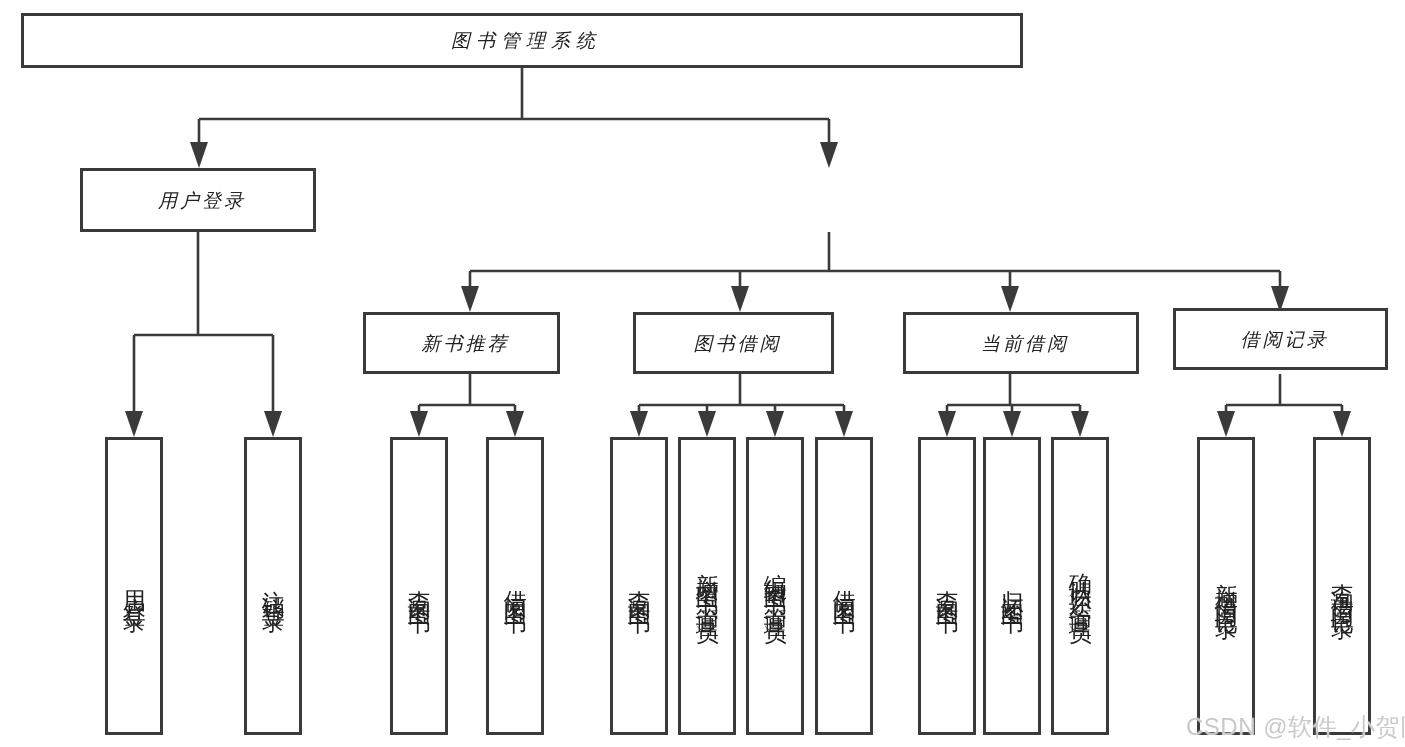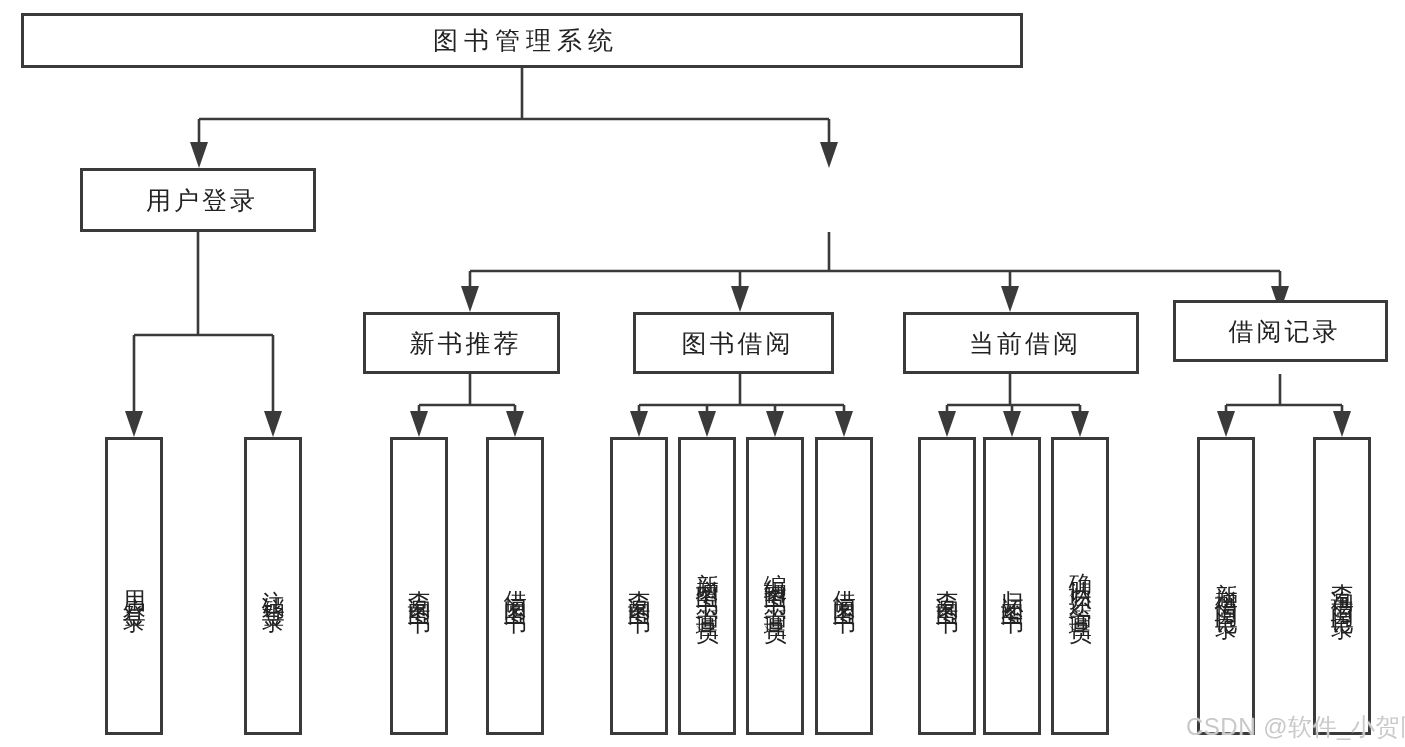--- a/index.html
+++ b/index.html
@@ -7,34 +7,34 @@
     position:relative; width:1405px; height:747px; background:#ffffff;
     font-family:"Liberation Sans","DejaVu Sans",sans-serif; overflow:hidden;
   }
   .connector-layer { position:absolute; left:0; top:0; z-index:1; }
   .node {
     position:absolute; box-sizing:border-box; background:#ffffff;
     border:3px solid #3a3a3a; color:#222222; z-index:2;
     display:flex; align-items:center; justify-content:center;
     text-align:center;
   }
-  .hnode { font-size:25px; letter-spacing:3px; line-height:1; padding-left:8px; }
+  .hnode { font-size:19px; letter-spacing:3px; line-height:1; padding-left:8px;font-style:italic; }
   .root  { letter-spacing:6px; }
   .vnode {
     writing-mode:vertical-rl; text-orientation:mixed;
     font-size:23px; letter-spacing:7px; line-height:1.1;
   }
   
   .n-root            { left:21px;  top:13px;  width:1002px; height:55px; }
   .n-user-login      { left:80px;  top:168px; width:236px;  height:64px; }
   .n-book-mgmt       { left:712px; top:168px; width:235px;  height:64px; }
   .n-new-book-rec    { left:363px; top:312px; width:197px;  height:62px; }
   .n-book-borrow     { left:633px; top:312px; width:201px;  height:62px; }
   .n-current-borrow  { left:903px; top:312px; width:236px;  height:62px; }
-  .n-borrow-records  { left:1173px;top:300px; width:215px;  height:62px; }
+  .n-borrow-records  { left:1173px;top:308px; width:215px;  height:62px; }
   .leaf { top:437px; width:58px; height:298px; }
   .n-ul-user-login { left:105px; }
   .n-ul-logout     { left:244px; }
   .n-nb-query      { left:390px; }
   .n-nb-borrow     { left:486px; }
   .n-bb-query      { left:610px; }
   .n-bb-add        { left:678px; }
   .n-bb-edit       { left:746px; }
   .n-bb-borrow     { left:815px; }
   .n-cb-query      { left:918px; }

